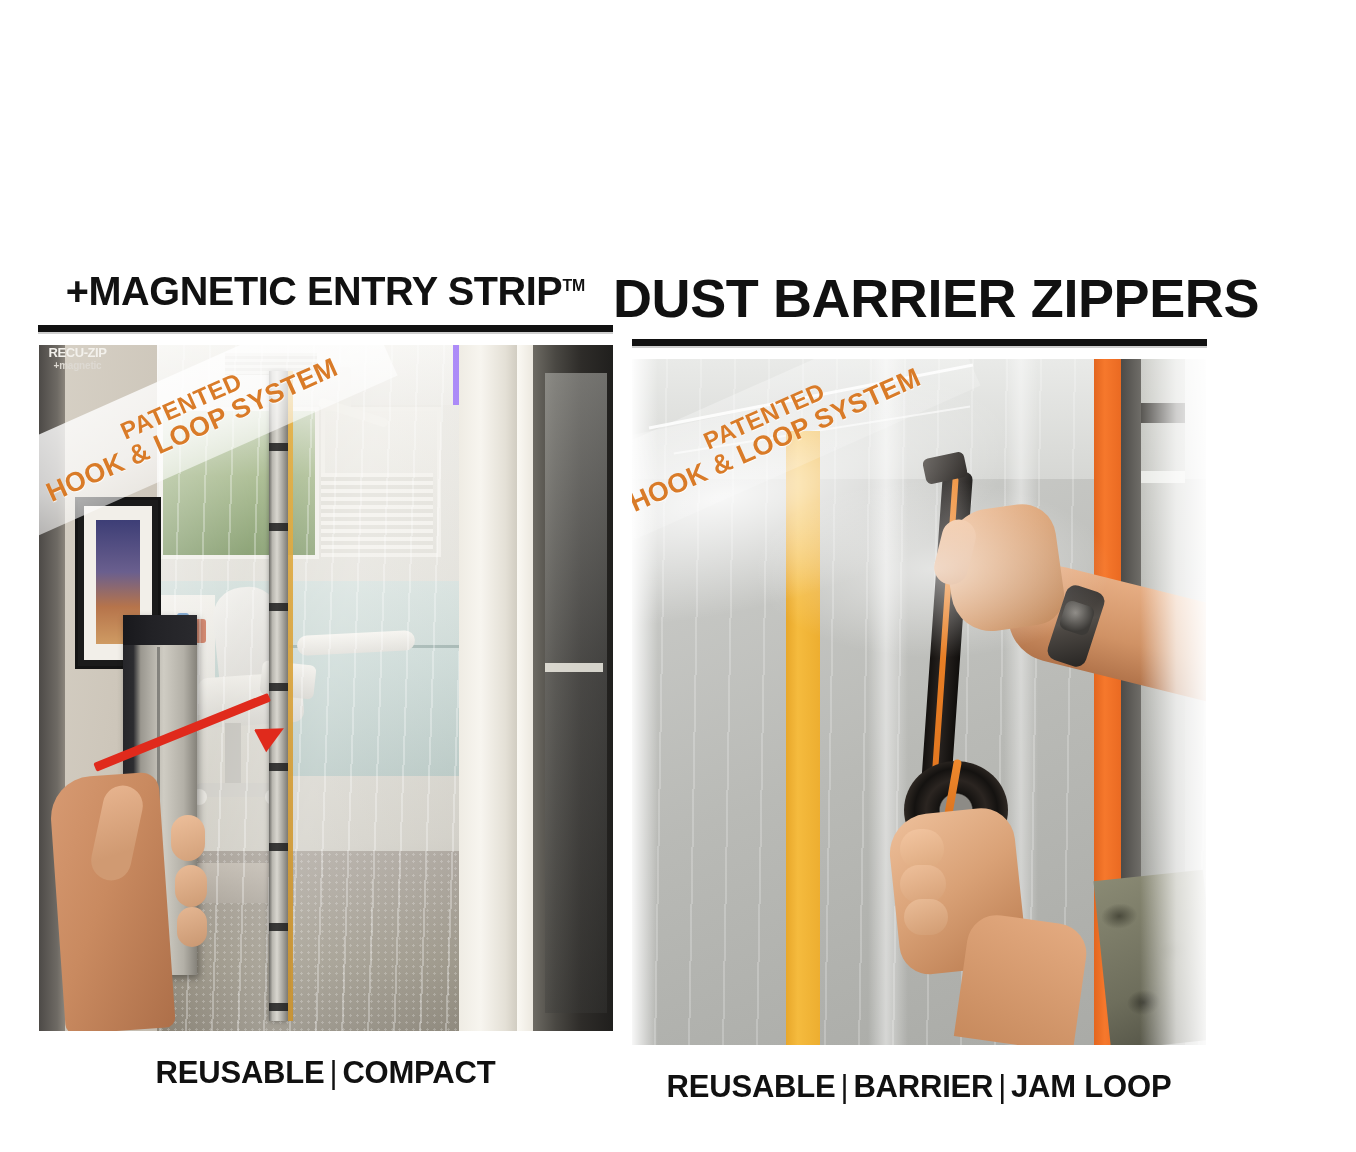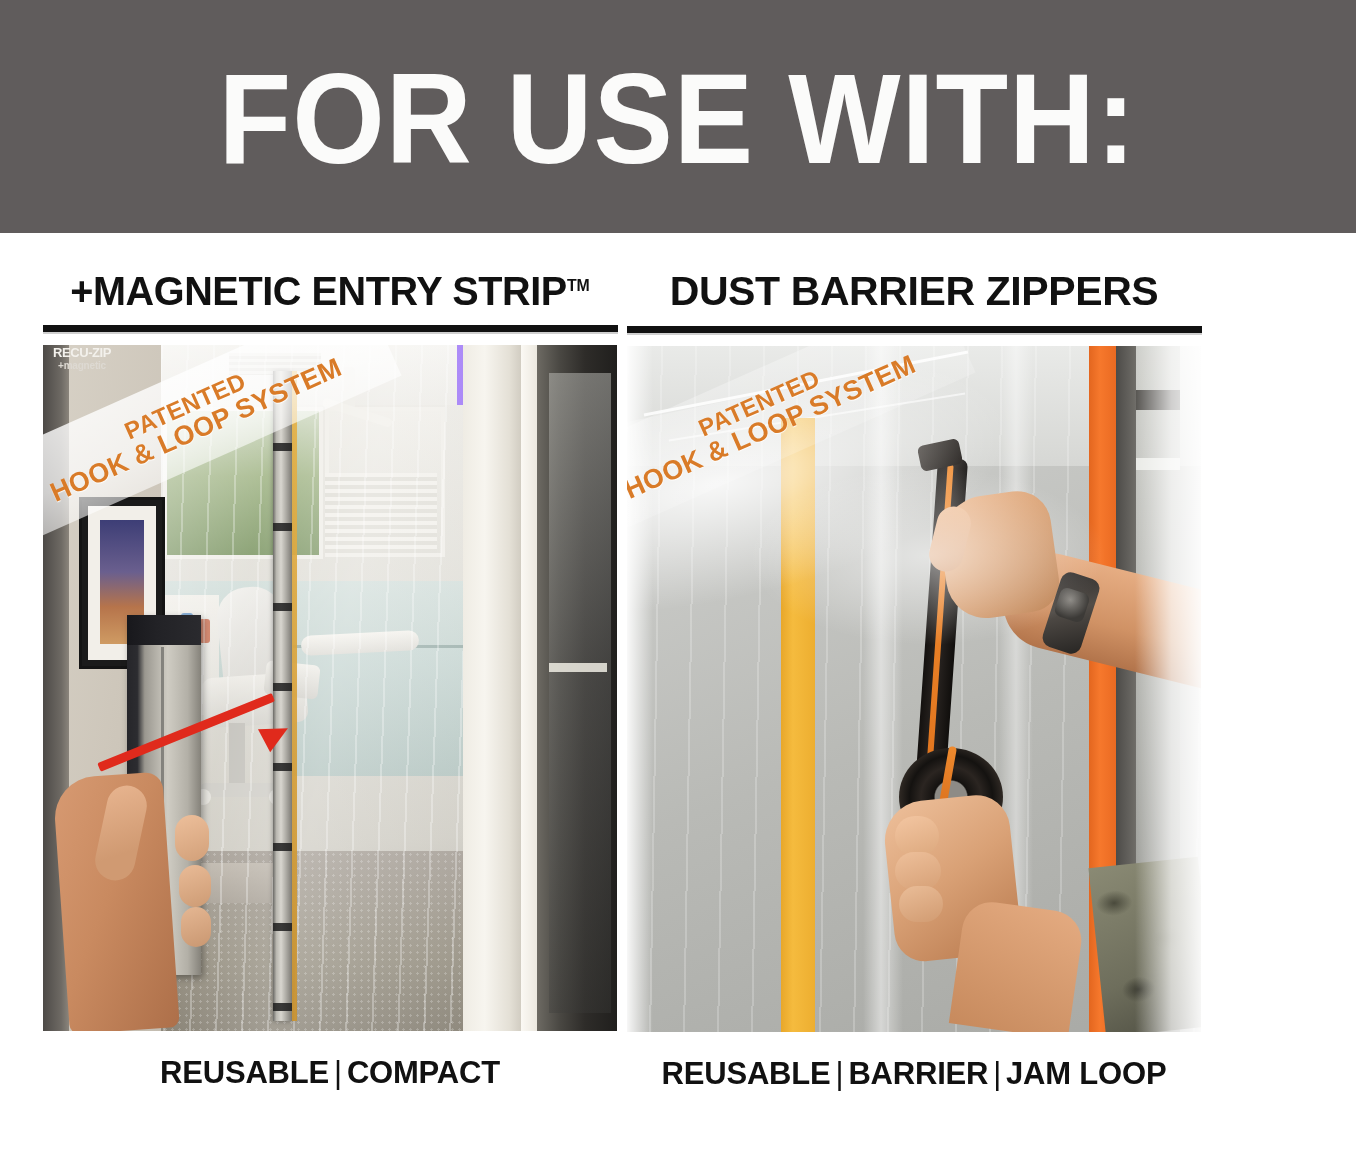--- a/index.html
+++ b/index.html
@@ -36,21 +36,21 @@
     padding:0 38px;box-sizing:border-box;
   }
   .panel{width:612px;display:flex;flex-direction:column;align-items:center;}
 
   .panel-heading{
     width:100%;
     text-align:center;
     color:#111111;
     font-family:"Liberation Sans Narrow","Liberation Sans",sans-serif;
     font-weight:700;
-    font-size:41px;
+    font-size:54px;
     letter-spacing:-0.4px;
     line-height:1;
     margin-top:38px;
     white-space:nowrap;
     position:relative;
   }
   .panel-heading.left-head{font-size:40px;transform:scaleX(0.99);}
   .panel-heading .tm{
     font-size:16px;vertical-align:super;font-weight:700;letter-spacing:0;
   }
@@ -310,23 +310,20 @@
     font-weight:700;font-size:31px;line-height:1.32;letter-spacing:-0.2px;
     white-space:nowrap;
   }
   .caption .sep{font-weight:400;padding:0 5px;color:#111;}
 </style>
 </head>
 <body>
 
 <div class="page">
 
-  <div class="header">
-    <div class="header-title">FOR USE WITH:</div>
-  </div>
 
   <div class="panels">
 
     <div class="panel">
 
       <div class="panel-heading left-head">
         <span>+MAGNETIC ENTRY STRIP</span><span class="tm">TM</span>
       </div>
       <div class="rule"></div>
 

